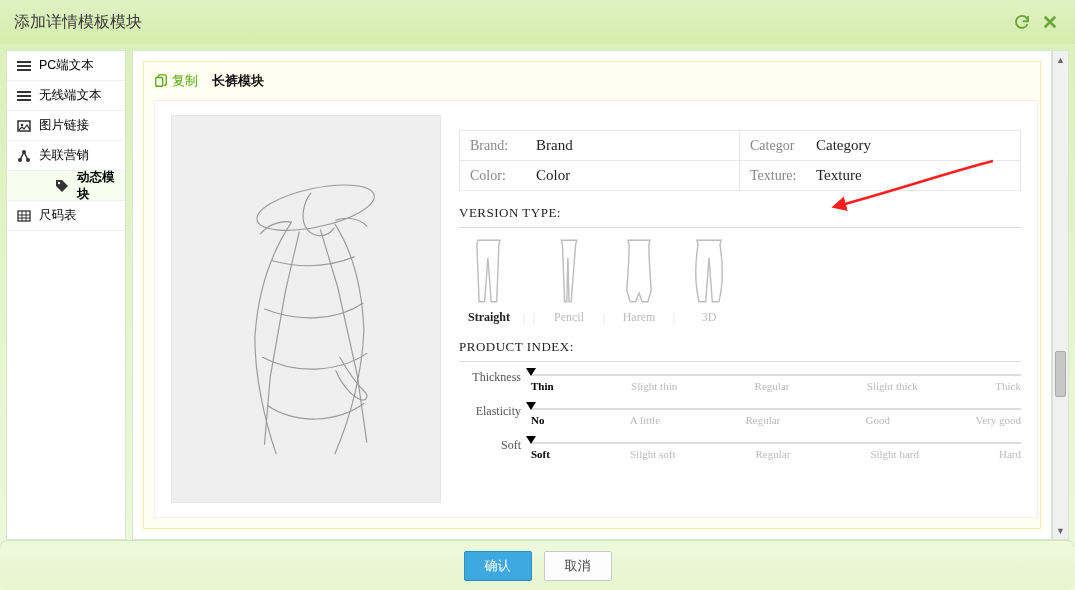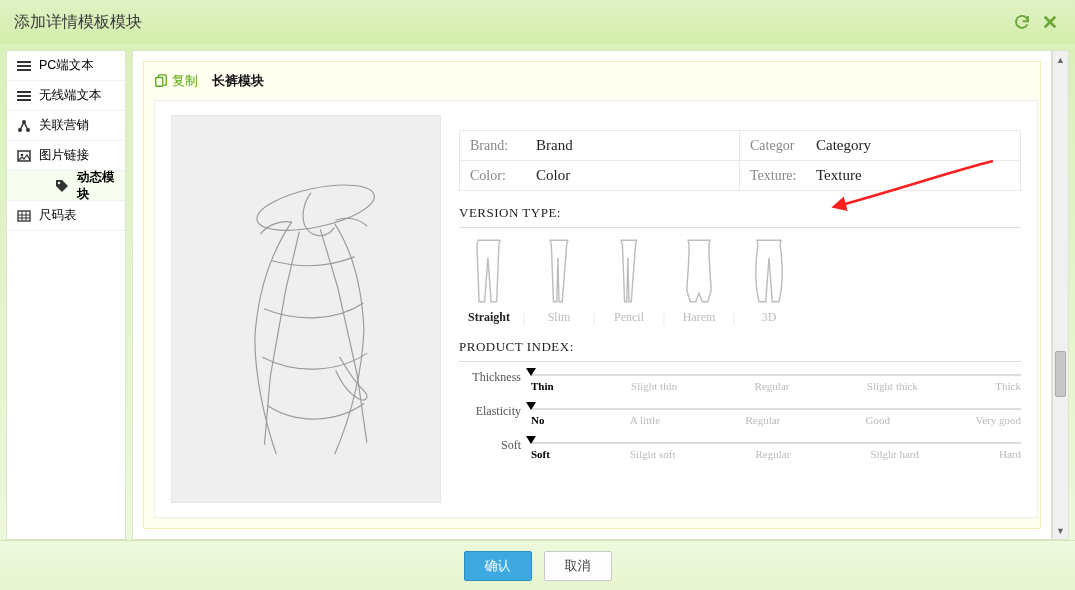--- a/index.html
+++ b/index.html
@@ -58,21 +58,21 @@
   .idx .k { width: 62px; text-align: right; font-family: Georgia, serif; font-size: 12px; color: #555; padding-top: 0; }
   .idx .track { flex: 1; }
   .idx .line { height: 2px; background: #ddd; position: relative; margin-top: 4px; }
   .idx .marker { position: absolute; top: -6px; left: 0%; width: 0; height: 0; border-left: 5px solid transparent; border-right: 5px solid transparent; border-top: 8px solid #000; transform: translateX(-5px); }
   .idx .labels { display: flex; justify-content: space-between; margin-top: 4px; font-family: Georgia, serif; font-size: 11px; color: #bbb; }
   .idx .labels span.sel { color: #000; font-weight: bold; }
   
   .arrow-ann { position: absolute; top: 102px; left: 700px; pointer-events: none; }
   .arrow-ann svg { overflow: visible; }
   
-  .footer { height: 50px; display: flex; align-items: center; justify-content: center; gap: 12px; background: linear-gradient(#eef9dd, #e6f5ce); border-top: 1px solid #cfe6b4; }
+  .footer { height: 50px; display: flex; align-items: center; justify-content: center; gap: 12px; background: linear-gradient(#eef9dd, #e6f5ce); border-top: 1px solid #cfe6b4; border-radius: 8px; }
   .btn { height: 30px; padding: 0 20px; border-radius: 2px; font-size: 13px; cursor: pointer; border: 1px solid; }
   .btn.primary { background: #3da9e0; border-color: #2b8fc4; color: #fff; }
   .btn.default { background: #fdfdfd; border-color: #c9c9c9; color: #444; }
 </style>
 </head>
 <body>
 
 <div class="window">
 
   <div class="titlebar">
@@ -109,37 +109,37 @@
               <rect y="2" width="14" height="2"></rect>
               <rect y="6" width="14" height="2"></rect>
               <rect y="10" width="14" height="2"></rect>
             </svg>
           </span>
         <span>无线端文本</span>
       </div>
       <div class="sidebar-item">
         <span class="ic">
             <svg viewBox="0 0 14 14">
+              <rect x="1" y="2" width="12" height="10" fill="none" stroke="#333" stroke-width="1.5"></rect>
+              <circle cx="5" cy="6" r="1.3"></circle>
+              <path d="M2 11l3-3 2 2 3-4 3 5" fill="none" stroke="#333" stroke-width="1.2"></path>
+            </svg>
+          </span>
+        <span>图片链接</span>
+      </div>
+      <div class="sidebar-item">
+        <span class="ic">
+            <svg viewBox="0 0 14 14">
               <circle cx="3" cy="11" r="2"></circle>
               <circle cx="11" cy="11" r="2"></circle>
               <circle cx="7" cy="3" r="2"></circle>
               <path d="M7 3L3 11M7 3l4 8" stroke="#333" stroke-width="1.5"></path>
             </svg>
           </span>
         <span>关联营销</span>
-      </div>
-      <div class="sidebar-item">
-        <span class="ic">
-            <svg viewBox="0 0 14 14">
-              <rect x="1" y="2" width="12" height="10" fill="none" stroke="#333" stroke-width="1.5"></rect>
-              <circle cx="5" cy="6" r="1.3"></circle>
-              <path d="M2 11l3-3 2 2 3-4 3 5" fill="none" stroke="#333" stroke-width="1.2"></path>
-            </svg>
-          </span>
-        <span>图片链接</span>
       </div>
       <div class="sidebar-item active">
         <span class="ic">
             <svg viewBox="0 0 14 14">
               <path d="M1 1h6l6 6-6 6-6-6z" fill="#333"></path>
               <circle cx="4" cy="4" r="1.2" fill="#fff"></circle>
             </svg>
           </span>
         <span>动态模块</span>
       </div>
@@ -214,26 +214,20 @@
               <div>
                 <div class="section-title">VERSION TYPE:</div>
                 <div class="vt-row" id="vt-row" style="margin-top:10px;">
                     <div class="vt sel">
                       <div class="thumb"><svg viewBox="0 0 32 60">
                           <path d="M6 2h20l-1 4-2 52h-5l-3-40-3 40h-5L5 6z" fill="none" stroke="#bdbdbd" stroke-width="1.3"></path>
                         </svg></div>
                       <div class="lbl">Straight</div>
                     </div>
                     <div class="vt-sep">|</div>
-                    <div class="vt">
-                      <div class="thumb"><svg viewBox="0 0 32 60">
-                          <path d="M8 2h16l-1 4-4 52h-3l-1-40-1 40h-3L9 6z" fill="none" stroke="#bdbdbd" stroke-width="1.3"></path>
-                        </svg></div>
-                      <div class="lbl">Slim</div>
-                    </div>
                     <div class="vt-sep">|</div>
                     <div class="vt">
                       <div class="thumb"><svg viewBox="0 0 32 60">
                           <path d="M9 2h14l-1 4-4 52h-2l-1-40-1 40h-2L10 6z" fill="none" stroke="#bdbdbd" stroke-width="1.3"></path>
                         </svg></div>
                       <div class="lbl">Pencil</div>
                     </div>
                     <div class="vt-sep">|</div>
                     <div class="vt">
                       <div class="thumb"><svg viewBox="0 0 32 60">

